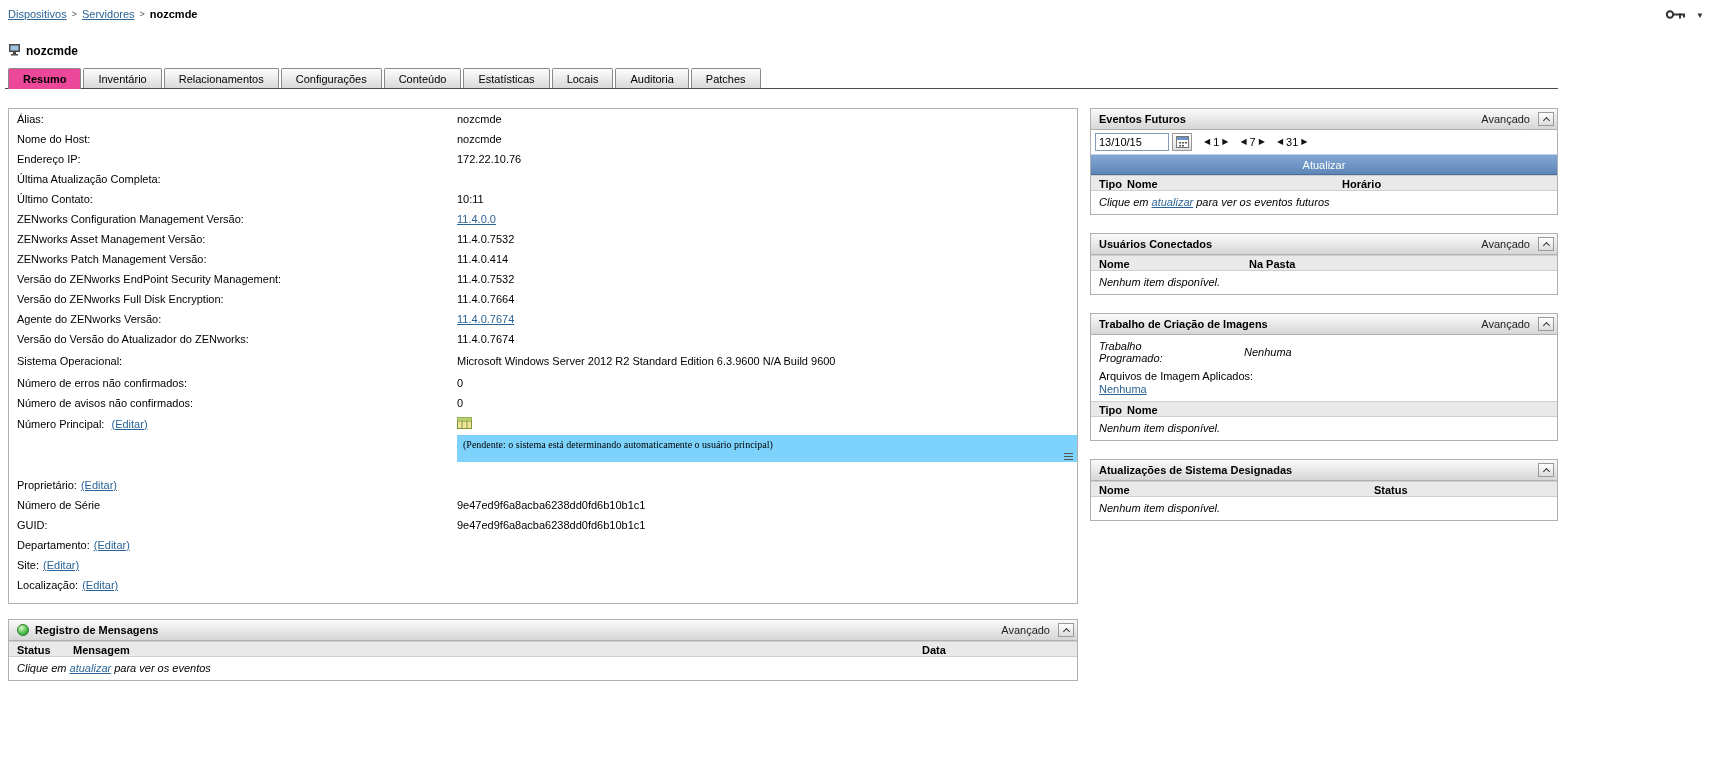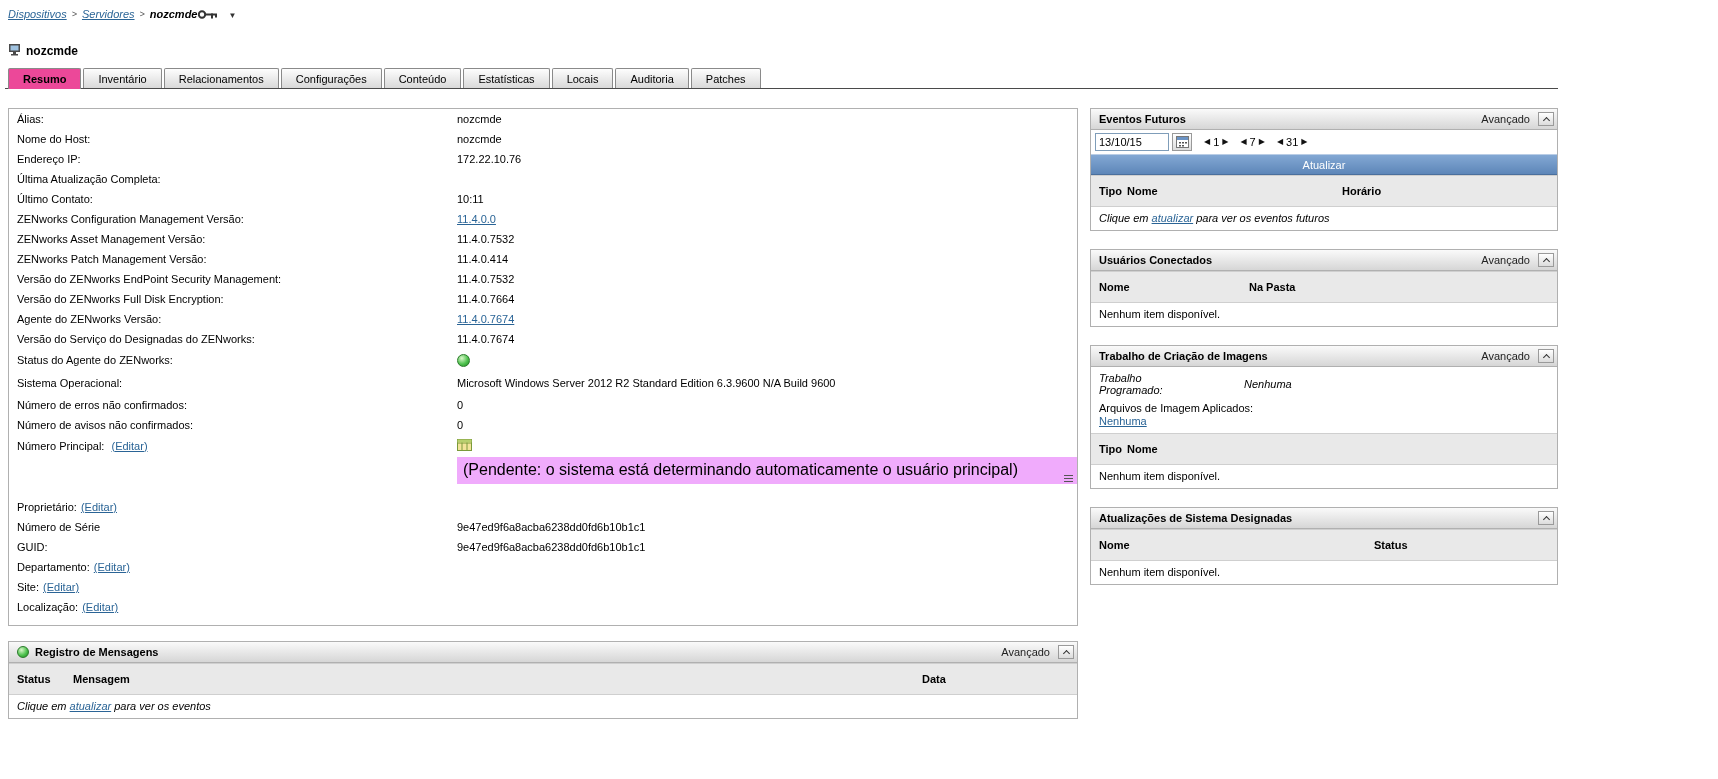--- a/index.html
+++ b/index.html
@@ -1,21 +1,21 @@
 <!DOCTYPE html>
 <html><head>
 <meta charset="utf-8">
 <style>
   * { box-sizing: border-box; margin: 0; padding: 0; }
   html,body { width: 1718px; height: 779px; overflow: hidden; }
   body { font: 11px "Liberation Sans", sans-serif; background: #fff; color: #000; }
   a { color: #2a6496; text-decoration: underline; cursor: pointer; }
 
   
-  .topbar { display: flex; align-items: flex-start; padding: 8px 14px 0 8px; font-style: italic; }
+  .topbar { display: flex; justify-content: space-between; align-items: flex-start; padding: 8px 14px 0 8px; }
   .breadcrumb { display: flex; align-items: center; gap: 5px; }
   .crumb-sep { color: #555; font-size: 9px; }
   .crumb-current { font-weight: bold; }
   .session { display: flex; align-items: center; gap: 5px; }
   .caret { font-size: 8px; color: #333; }
 
   
   .device-row { display: flex; align-items: center; gap: 5px; padding: 20px 0 0 8px; }
   .device-name { font-weight: bold; font-size: 12px; }
 
@@ -30,34 +30,34 @@
   .right-col { width: 468px; display: flex; flex-direction: column; gap: 18px; }
 
   
   .panel { border: 1px solid #b0b0b0; background: #fff; }
   .panel-header { height: 21px; display: flex; align-items: center; background: linear-gradient(#fafafa,#d6d6d6); border-bottom: 1px solid #b0b0b0; padding: 0 3px 0 8px; }
   .panel-title { font-weight: bold; flex: 1; }
   .advanced-link { margin-right: 8px; color: #222; text-decoration: none; }
   .chevron-box { width: 16px; height: 14px; border: 1px solid #9a9a9a; background: linear-gradient(#ffffff,#dcdcdc); display: flex; align-items: center; justify-content: center; cursor: pointer; flex-shrink: 0; }
   .chev { width: 5px; height: 5px; border-left: 1px solid #333; border-top: 1px solid #333; transform: rotate(45deg); margin-top: 3px; }
 
-  .col-header { background: #e9e9e9; border-top: 1px solid #cfcfcf; border-bottom: 1px solid #cfcfcf; height: 32px; display: flex; align-items: center; font-weight: bold; padding-left: 8px; }
+  .col-header { background: #e9e9e9; border-top: 1px solid #cfcfcf; border-bottom: 1px solid #cfcfcf; height: 16px; display: flex; align-items: flex-end; font-weight: bold; padding-left: 8px; }
   .msg-row { font-style: italic; padding: 5px 8px 6px 8px; }
-  .empty-row { padding: 5px 8px 6px 8px; }
+  .empty-row { font-style: italic; padding: 5px 8px 6px 8px; }
 
   
   .g-row { display: flex; align-items: center; min-height: 20px; padding-left: 8px; }
   .g-label { width: 440px; flex-shrink: 0; }
   .edit-link { margin-left: 4px; }
   .status-ball { width: 13px; height: 13px; border-radius: 50%; border: 1px solid #2a7a2a;
                  background: radial-gradient(circle at 35% 30%, #d9f7c9, #4fc24f 55%, #1e8a1e); display: inline-block; }
   .ball-small { width: 12px; height: 12px; border-radius: 50%; border: 1px solid #2a7a2a;
                 background: radial-gradient(circle at 35% 30%, #d9f7c9, #4fc24f 55%, #1e8a1e); margin-right: 6px; flex-shrink: 0; }
-  .pending-block { margin: 1px 0 0 448px; background: #f0abfc; min-height: 27px; padding: 4px 6px 3px 6px; position: relative;
-                   font-family: Liberation Sans, sans-serif; font-size: 16px; }
+  .pending-block { margin: 1px 0 0 448px; background: #7dd3fc; min-height: 27px; padding: 4px 6px 3px 6px; position: relative;
+                   font-family: Liberation Serif, serif; font-size: 10px; }
   .grip { position: absolute; right: 4px; bottom: 2px; width: 9px; height: 7px;
           background: repeating-linear-gradient(#555 0 1px, transparent 1px 3px); }
   .spacer-12 { height: 13px; }
   .panel-pad-bottom { height: 8px; }
 
   
   .col-status { width: 56px; }
   .col-mensagem { width: 849px; }
 
   
@@ -177,26 +177,22 @@
         </div>
         <div class="g-row">
           <span class="g-label">Versão do ZENworks Full Disk Encryption:</span>
           <span>11.4.0.7664</span>
         </div>
         <div class="g-row">
           <span class="g-label">Agente do ZENworks Versão:</span>
           <a>11.4.0.7674</a>
         </div>
         <div class="g-row">
-          <span class="g-label">Versão do Serviço do Designadas do ZENworks:</span>
+          <span class="g-label">Versão do Versão do Atualizador do ZENworks:</span>
           <span>11.4.0.7674</span>
-        </div>
-        <div class="g-row" style="min-height:22px">
-          <span class="g-label">Status do Agente do ZENworks:</span>
-          <span class="status-ball"></span>
         </div>
         <div class="g-row" style="min-height:24px">
           <span class="g-label">Sistema Operacional:</span>
           <span>Microsoft Windows Server 2012 R2 Standard Edition 6.3.9600 N/A Build 9600</span>
         </div>
         <div class="g-row">
           <span class="g-label">Número de erros não confirmados:</span>
           <span>0</span>
         </div>
         <div class="g-row">

